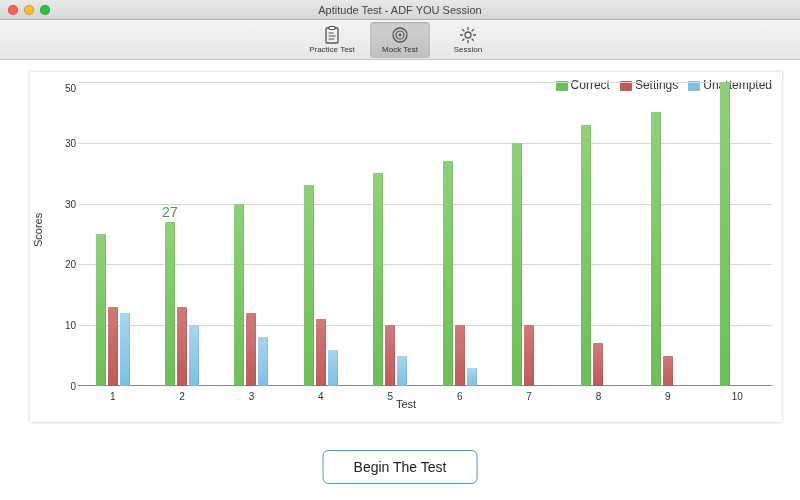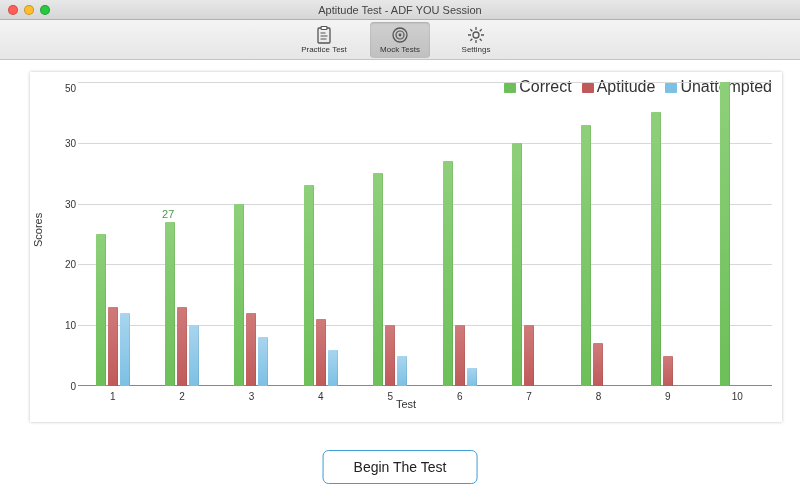--- a/index.html
+++ b/index.html
@@ -23,21 +23,21 @@
 .dot { width: 10px; height: 10px; border-radius: 50%; border: 0.5px solid rgba(0,0,0,0.2); }
 .dot.red{background:#ff5f57;} .dot.yel{background:#febc2e;} .dot.grn{background:#28c840;}
 .titlebar-title { position:absolute; left:0; right:0; text-align:center; color:#444; }
 .toolbar {
   height: 40px;
   background: linear-gradient(#f4f4f4,#e6e6e6);
   border-bottom: 1px solid #c4c4c4;
   display: flex;
   justify-content: center;
   align-items: center;
-  gap: 16px;
+  gap: 8px;
 }
 .tbitem {
   display:flex; flex-direction:column; align-items:center; justify-content:center;
   width: 60px; height: 36px; border-radius:4px; font-size:8px; color:#333;
   cursor:pointer;
 }
 .tbitem.sel { background: linear-gradient(#d0d0d0,#c0c0c0); box-shadow: inset 0 1px 2px rgba(0,0,0,0.2); }
 .tbitem .ic { width:18px; height:18px; display:flex; align-items:center; justify-content:center; }
 .tbitem .lbl { margin-top:1px; }
 
@@ -57,24 +57,24 @@
   transform-origin:left center; font-size:11px; color:#333;
 }
 .xaxis-label { position:absolute; bottom:12px; left:50%; transform:translateX(-50%); font-size:11px; color:#333; }
 .baseline { position:absolute; left:0; right:0; bottom:0; border-top:1px solid #888; }
 .group { position:absolute; bottom:0; top:0; }
 .bar { position:absolute; bottom:0; width:10px; border-radius:1px 1px 0 0; box-shadow: inset -1px 0 0 rgba(0,0,0,0.08);}
 .bar.c { background: linear-gradient(#8ed07a,#6cbf59); }
 .bar.i { background: linear-gradient(#d07a7a,#c05a5a); }
 .bar.u { background: linear-gradient(#a8d5ef,#7cc0e4); }
 .xcat { position:absolute; bottom:-16px; left:0; right:0; text-align:center; font-size:10px; color:#333;}
-.annot { position:absolute; font-size:11px; color:#4a984a; font-weight:500; }
+.annot { position:absolute; font-size:14px; color:#4a984a; font-weight:500; }
 
 .legend {
-  position:absolute; top:6px; right:10px; display:flex; gap:10px; font-size:16px; color:#333;
+  position:absolute; top:6px; right:10px; display:flex; gap:10px; font-size:12px; color:#333;
 }
 .legend .sw { display:inline-block; width:12px; height:10px; margin-right:3px; vertical-align:middle; border-radius:1px;}
 .sw.c{background:#6cbf59;} .sw.i{background:#c05a5a;} .sw.u{background:#7cc0e4;}
 
 .begin-btn {
   position:absolute; left:50%; transform:translateX(-50%); bottom:16px;
   padding: 8px 30px; font-size:14px; color:#222;
   background:#fff; border:1.5px solid #3d9fd6; border-radius:6px; cursor:pointer;
 }
 </style>
@@ -102,39 +102,39 @@
     <span class="lbl">Practice Test</span>
   </div>
   <div class="tbitem sel">
     <span class="ic">
       <svg width="18" height="18" viewBox="0 0 18 18">
           <circle cx="9" cy="9" r="7" fill="none" stroke="#555" stroke-width="1.3"></circle>
           <circle cx="9" cy="9" r="4" fill="none" stroke="#555" stroke-width="1.2"></circle>
           <circle cx="9" cy="9" r="1.4" fill="#555"></circle>
         </svg>
     </span>
-    <span class="lbl">Mock Tests</span>
+    <span class="lbl">Mock Test</span>
   </div>
   <div class="tbitem">
     <span class="ic">
       <svg width="18" height="18" viewBox="0 0 18 18">
           <circle cx="9" cy="9" r="3" fill="none" stroke="#555" stroke-width="1.3"></circle>
           <g stroke="#555" stroke-width="1.3">
             <path d="M9 1v3M9 14v3M1 9h3M14 9h3M3.3 3.3l2 2M12.7 12.7l2 2M14.7 3.3l-2 2M5.3 12.7l-2 2"></path>
           </g>
         </svg>
     </span>
-    <span class="lbl">Settings</span>
+    <span class="lbl">Session</span>
   </div>
 </div>
 
 <div class="chart-wrap">
   <div class="legend">
     <span><span class="sw c"></span><span>Correct</span></span>
-    <span><span class="sw i"></span><span>Aptitude</span></span>
+    <span><span class="sw i"></span><span>Settings</span></span>
     <span><span class="sw u"></span><span>Unattempted</span></span>
   </div>
   <div class="yaxis-label">Scores</div>
   <div class="plot" id="plot">
     <div class="baseline"></div>
   <div class="yaxis-tick" style="top: 304px;">0</div>
       <div class="gridline" style="top: 243.2px;"></div>
       <div class="yaxis-tick" style="top: 243.2px;">10</div>
       <div class="gridline" style="top: 182.4px;"></div>
       <div class="yaxis-tick" style="top: 182.4px;">20</div>

